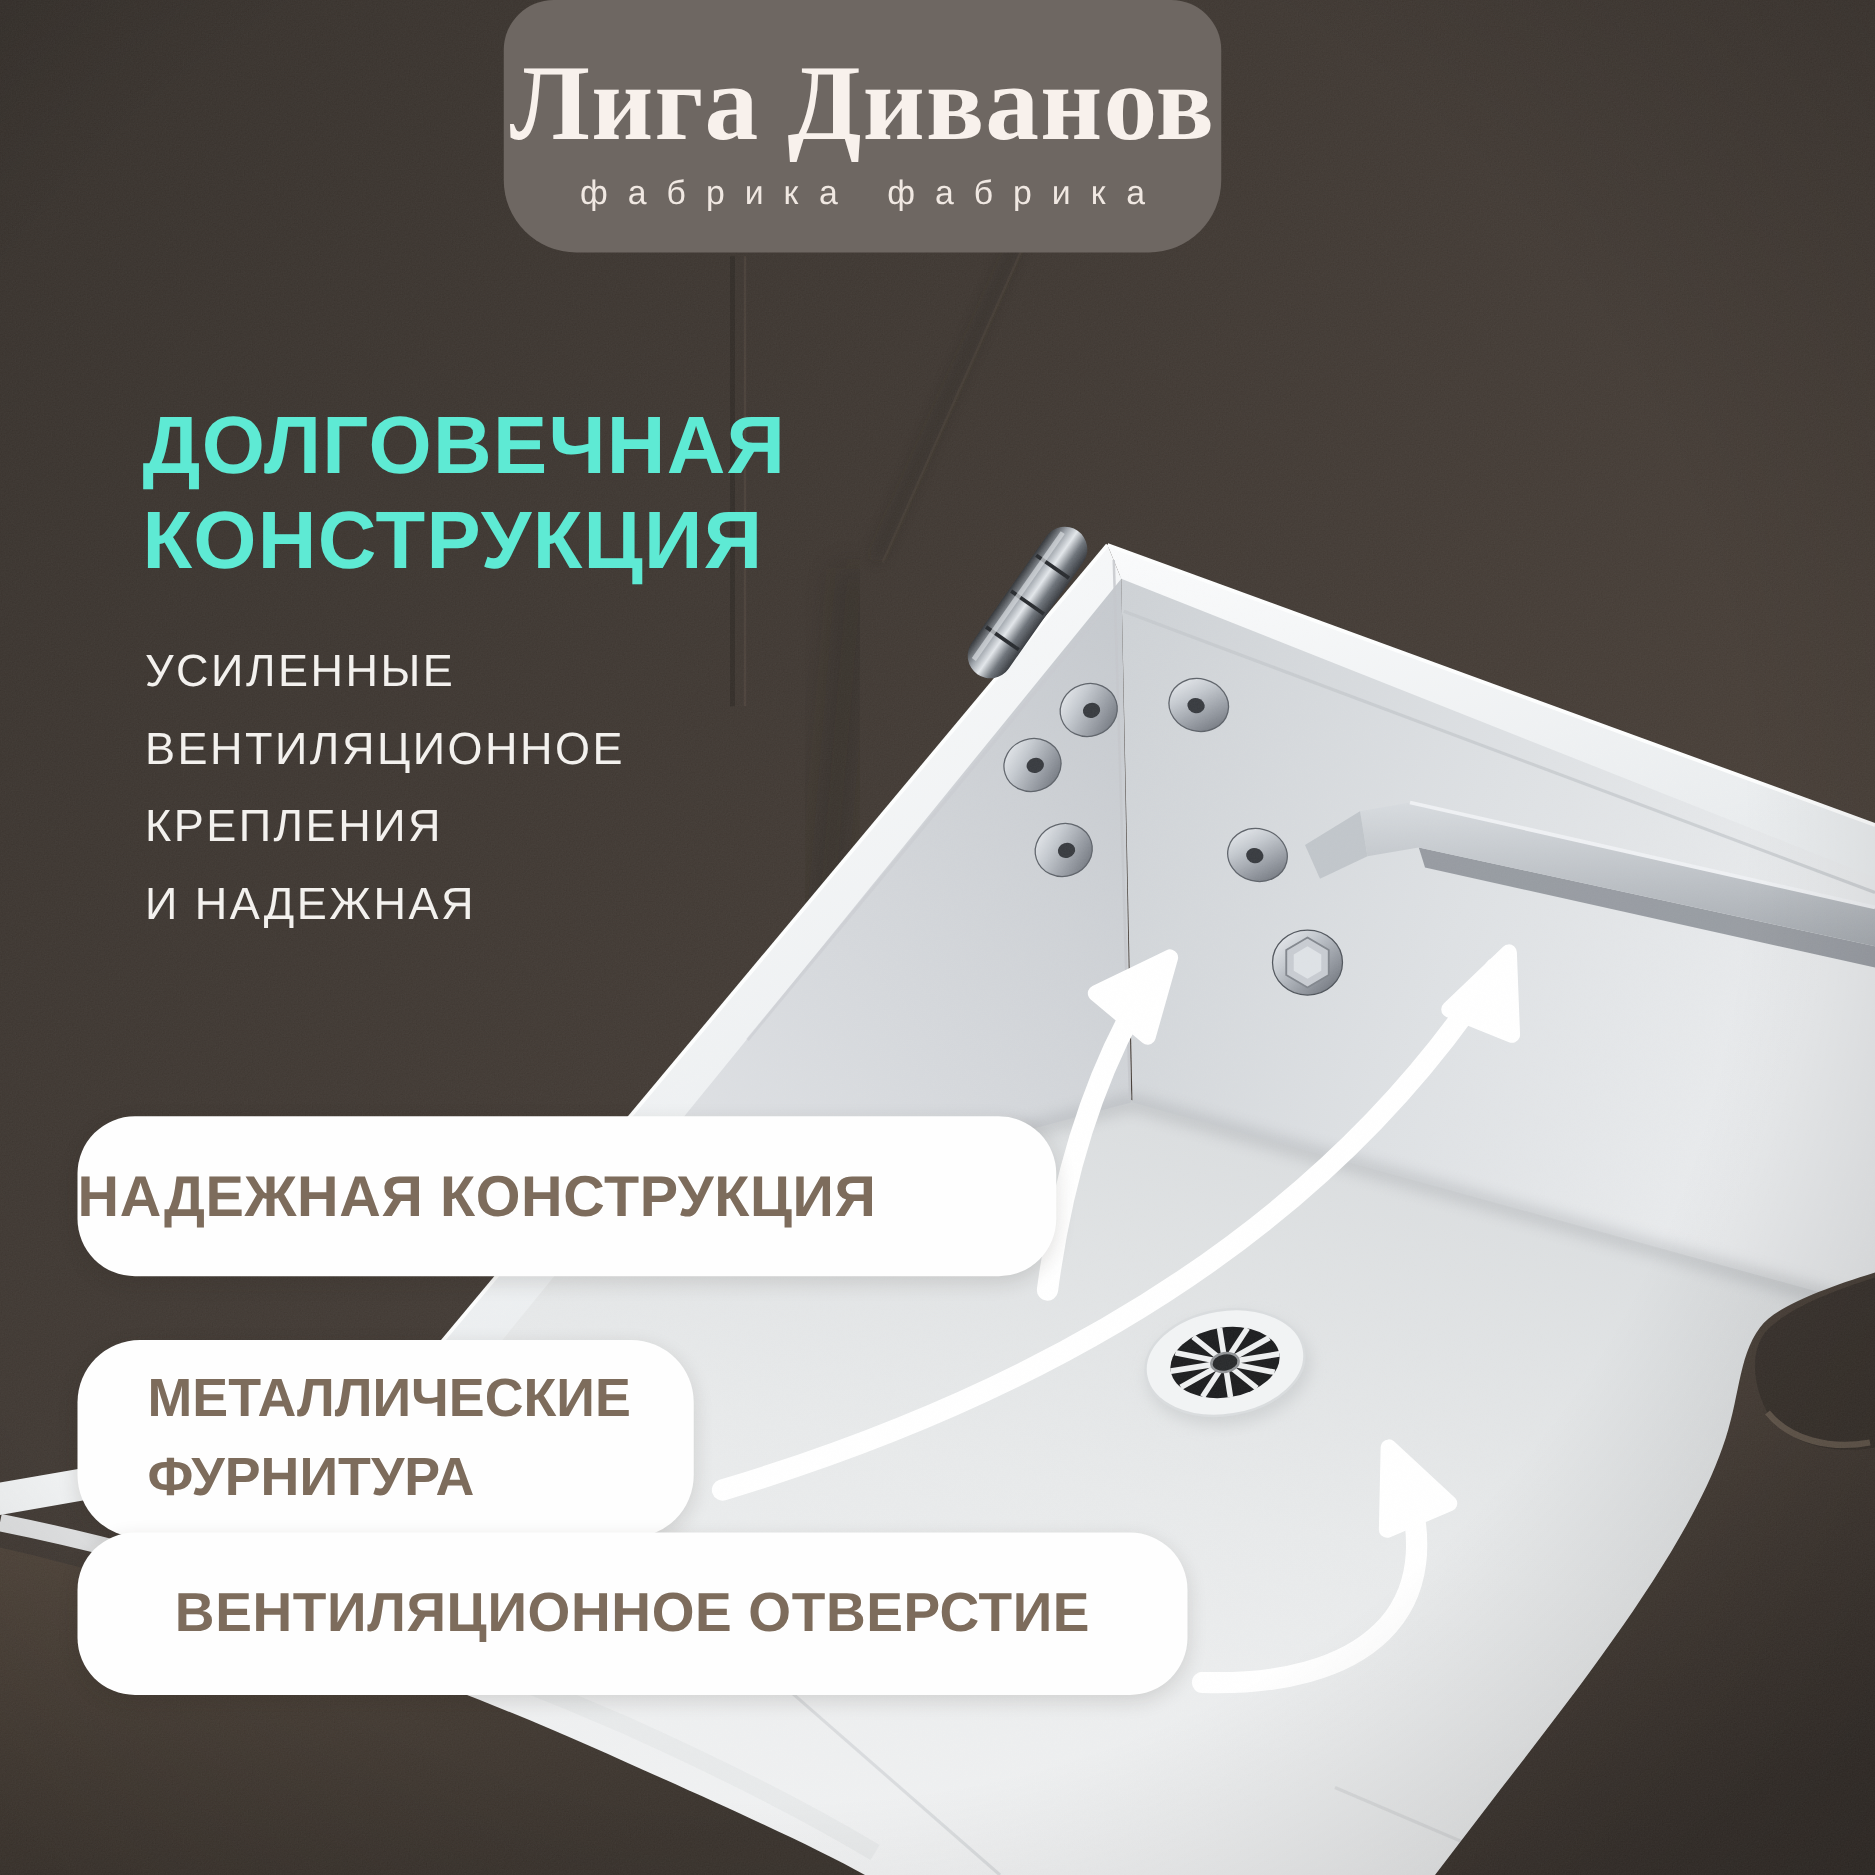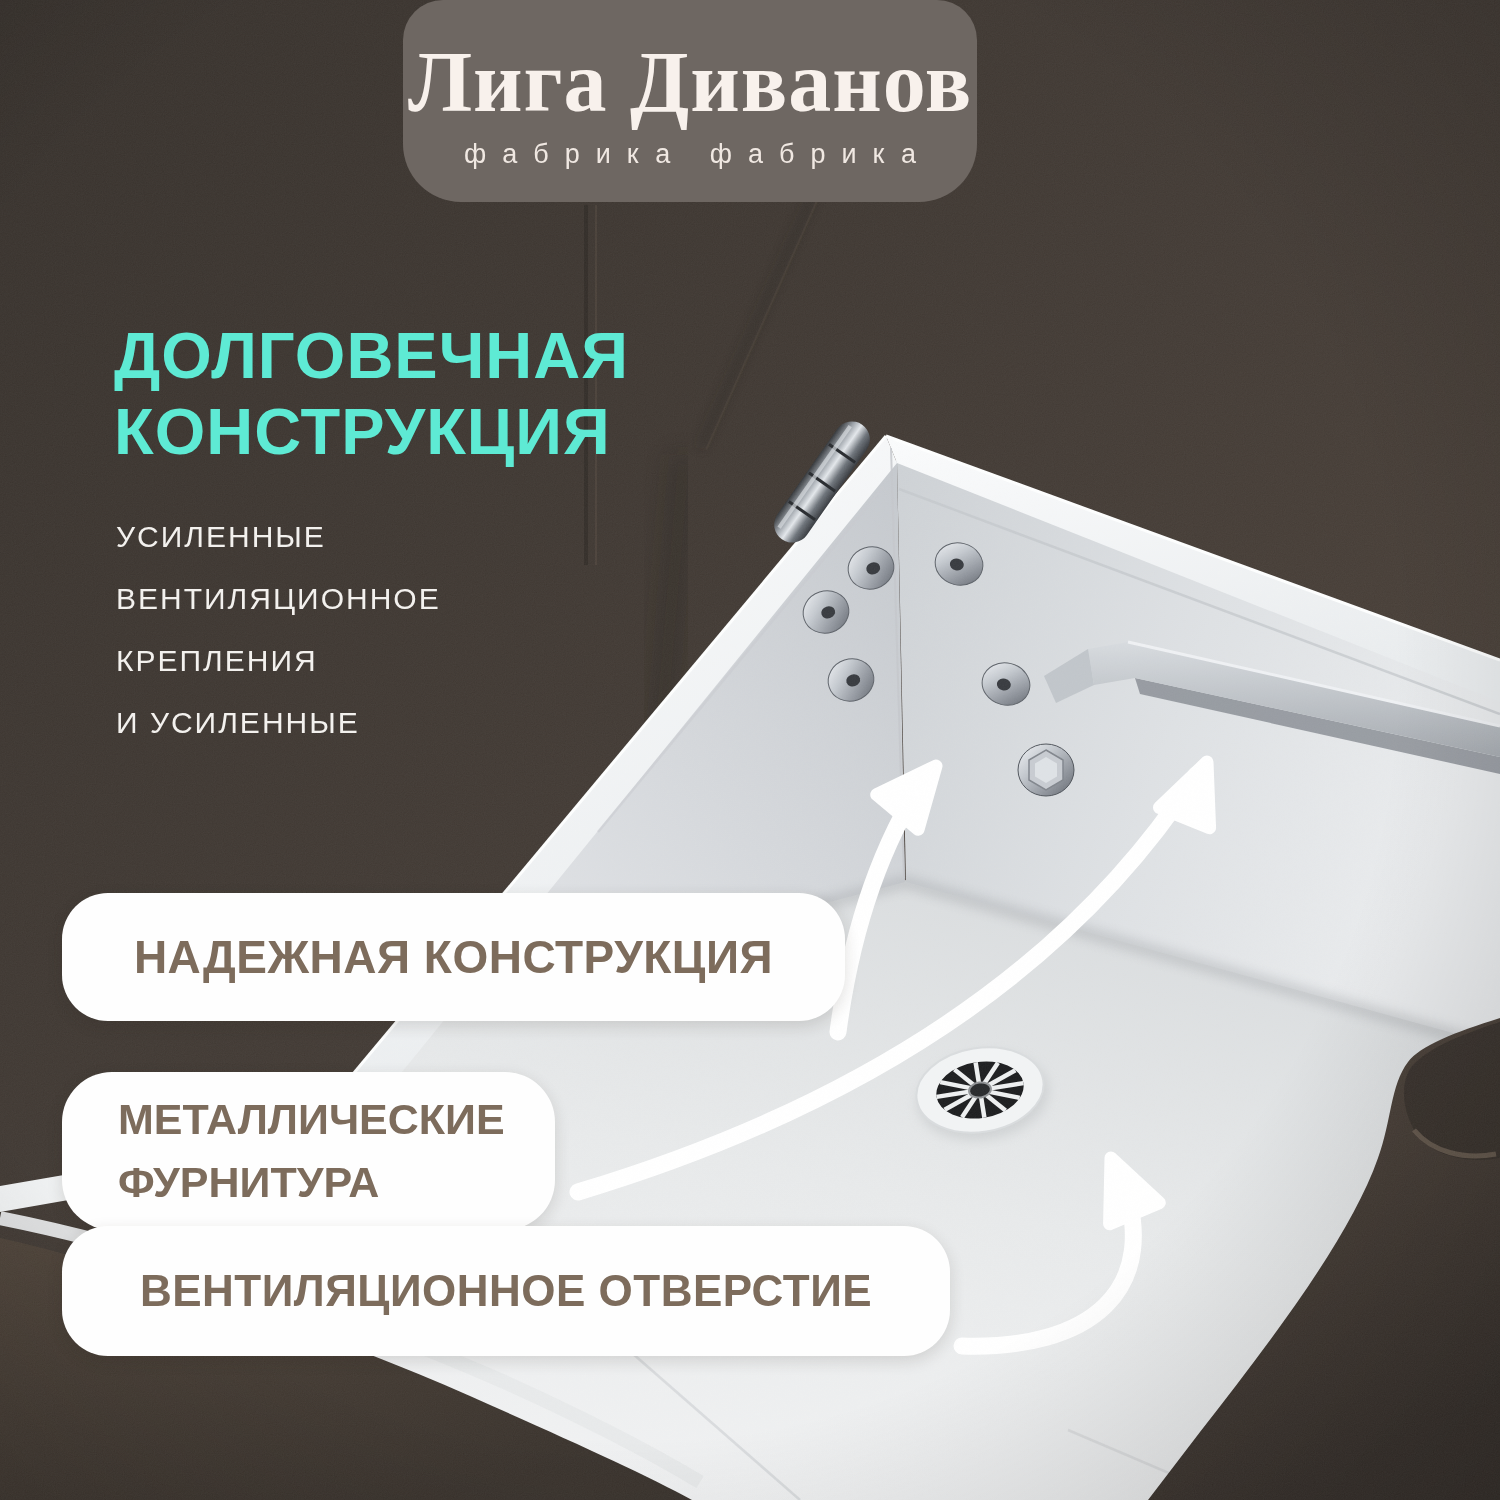--- a/index.html
+++ b/index.html
@@ -26,33 +26,33 @@
     margin-top:14px;white-space:nowrap;
   }
   
   .headline{
     position:absolute;left:114px;top:318px;z-index:5;
     font-weight:700;font-size:65px;line-height:76px;color:#5eead4;letter-spacing:1px;
     white-space:nowrap;
   }
   .subheadline{
     position:absolute;left:116px;top:506px;z-index:5;
-    font-weight:400;font-size:30px;line-height:62px;color:#f3f1ee;letter-spacing:2px;
+    font-weight:400;font-size:36px;line-height:62px;color:#f3f1ee;letter-spacing:2px;
     white-space:nowrap;
   }
   
   .pill{
     position:absolute;background:#fefefe;z-index:6;
     display:flex;align-items:center;
     color:var(--accent-text,#7d6c5c);font-weight:700;
     box-shadow:0 5px 16px rgba(40,34,28,.14);
     white-space:nowrap;
   }
   .pill-1{left:62px;top:893px;width:783px;height:128px;border-radius:46px;
-          justify-content:center;font-size:46px;letter-spacing:.5px;}
+          font-size:46px;letter-spacing:.5px;}
   .pill-2{left:62px;top:1072px;width:493px;height:158px;border-radius:50px;
           flex-direction:column;align-items:flex-start;justify-content:center;
           padding-left:56px;box-sizing:border-box;font-size:43px;line-height:63px;}
   .pill-3{left:62px;top:1226px;width:888px;height:130px;border-radius:46px;
           justify-content:center;font-size:44px;letter-spacing:.5px;}
 </style>
 </head>
 <body>
 
 <div id="stage">
@@ -259,21 +259,21 @@
 
   <div class="headline">
     <div>ДОЛГОВЕЧНАЯ</div>
     <div>КОНСТРУКЦИЯ</div>
   </div>
 
   <div class="subheadline">
     <div>УСИЛЕННЫЕ</div>
     <div>ВЕНТИЛЯЦИОННОЕ</div>
     <div>КРЕПЛЕНИЯ</div>
-    <div>И УСИЛЕННЫЕ</div>
+    <div>И НАДЕЖНАЯ</div>
   </div>
 
   <div class="pill pill-1">
     <span>НАДЕЖНАЯ КОНСТРУКЦИЯ</span>
   </div>
 
   <div class="pill pill-2">
     <span>МЕТАЛЛИЧЕСКИЕ</span>
     <span>ФУРНИТУРА</span>
   </div>

